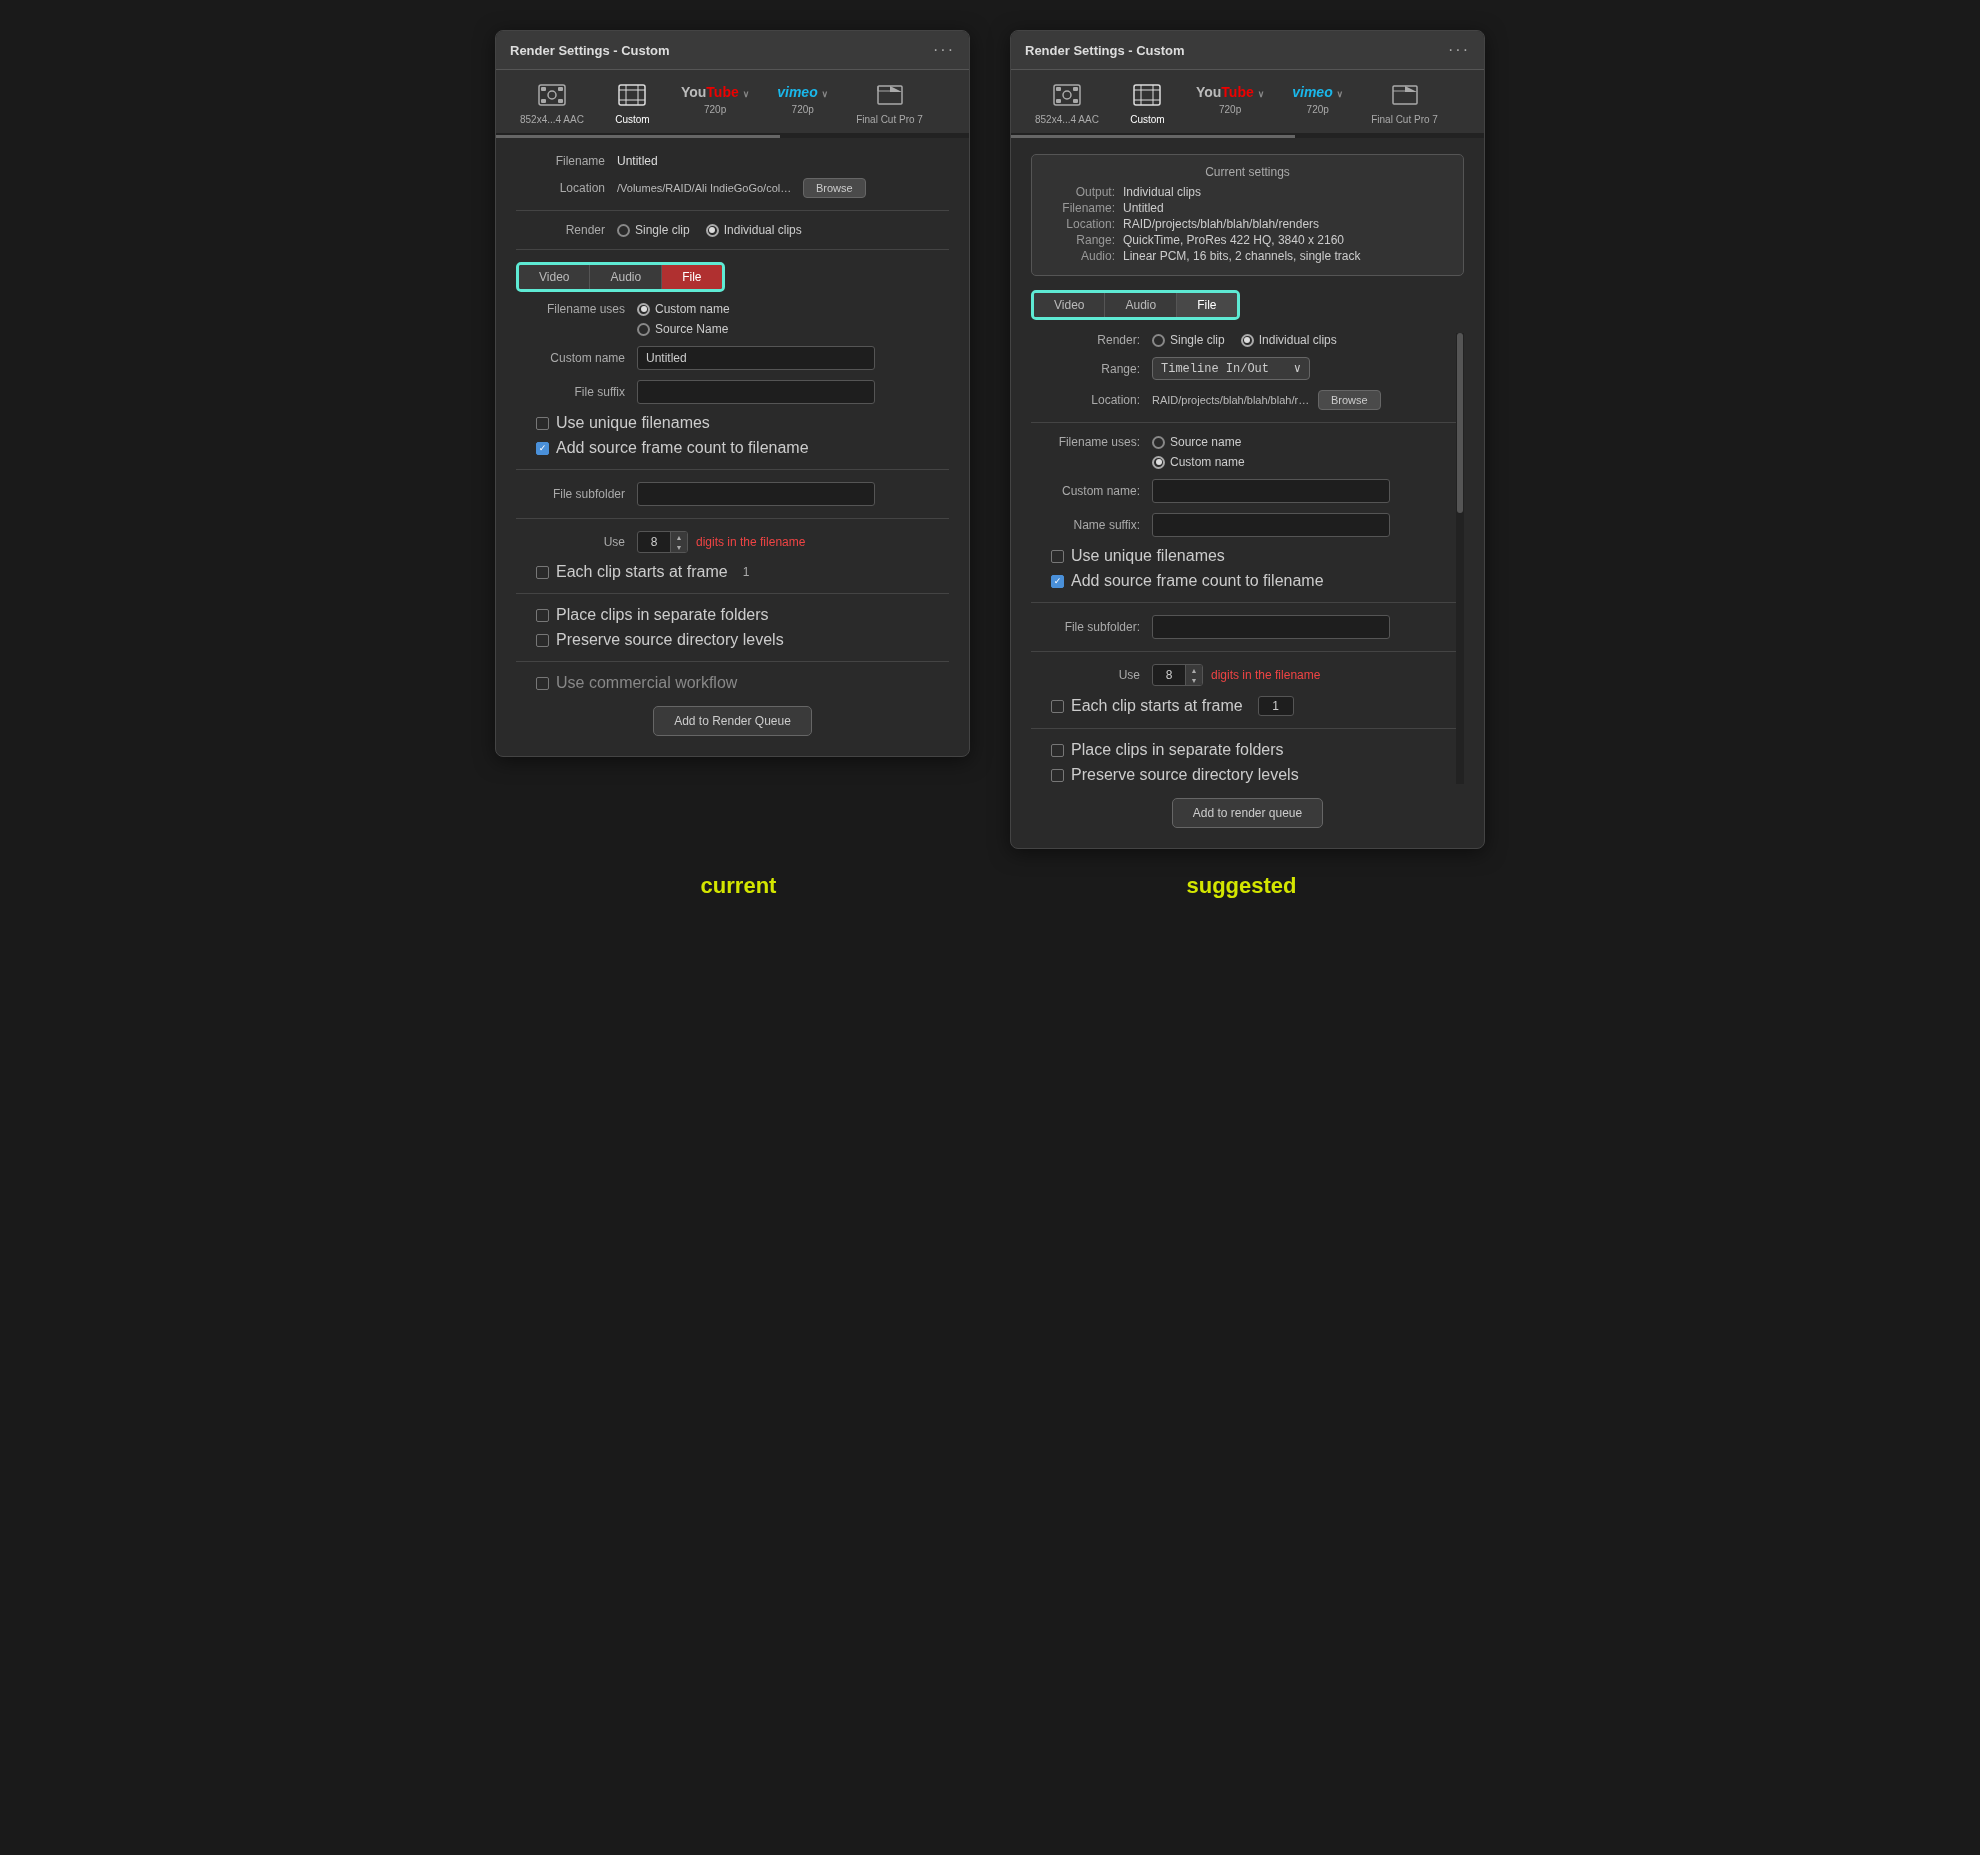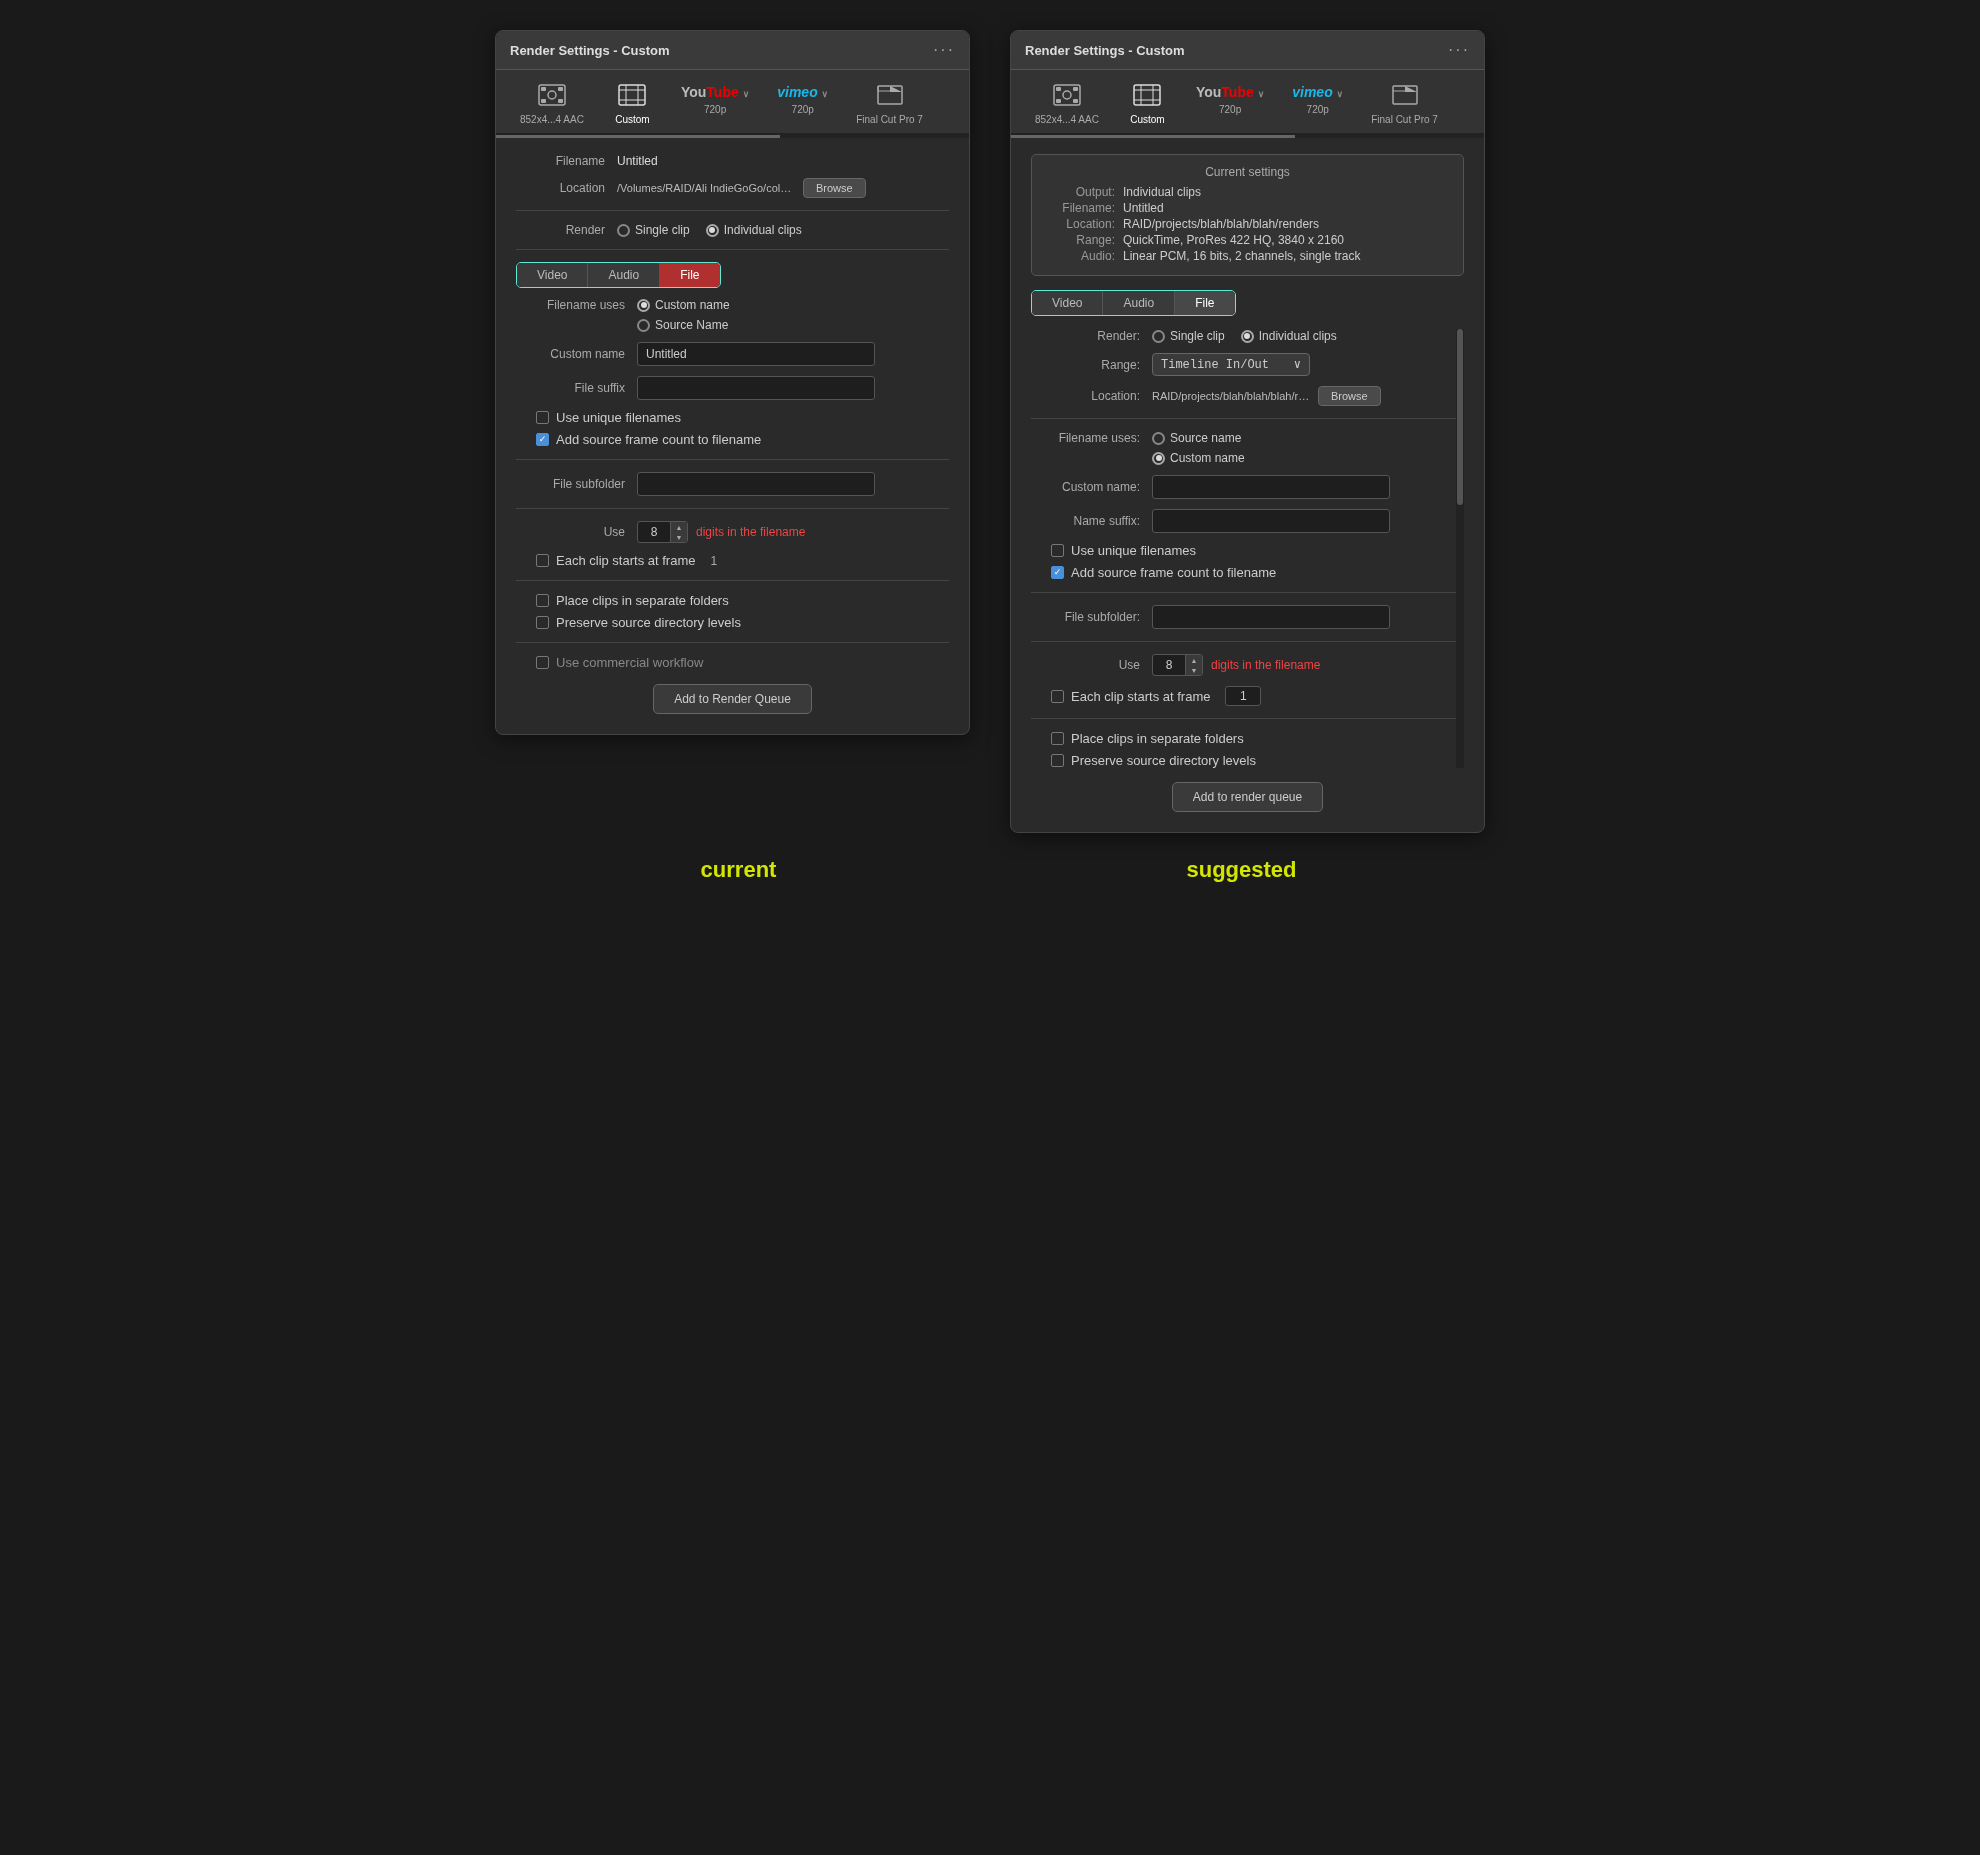--- a/index.html
+++ b/index.html
@@ -156,21 +156,21 @@
       background: #ddd;
     }
     .radio-label {
       font-size: 12px;
       color: #ccc;
     }
     
     .tabs-bar {
       display: flex;
       margin: 10px 0;
-      border: 1px solid #5eead4;
+      border: 3px solid #5eead4;
       border-radius: 5px;
       overflow: hidden;
       width: fit-content;
     }
     .tab-btn {
       padding: 5px 20px;
       font-size: 12px;
       color: #bbb;
       cursor: pointer;
       background: #3a3a3a;
@@ -249,21 +249,21 @@
       background: #4a90d9;
       border-color: #4a90d9;
     }
     .checkbox-box.checked::after {
       content: '✓';
       color: #fff;
       font-size: 9px;
       line-height: 1;
     }
     .checkbox-label {
-      font-size: 13px;
+      font-size: 16px;
       color: #ccc;
     }
     
     .spinner-wrapper {
       display: flex;
       align-items: center;
       background: #1e1e1e;
       border: 1px solid #555;
       border-radius: 3px;
       overflow: hidden;

